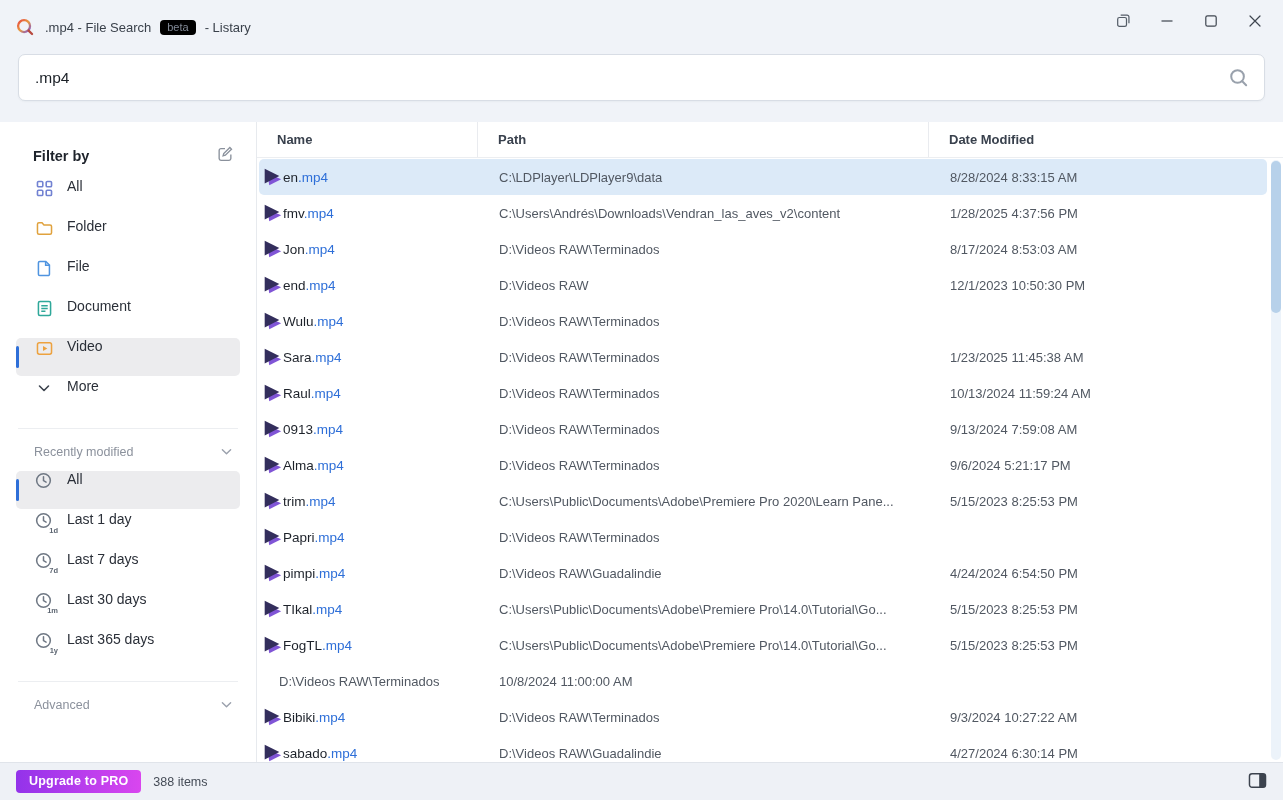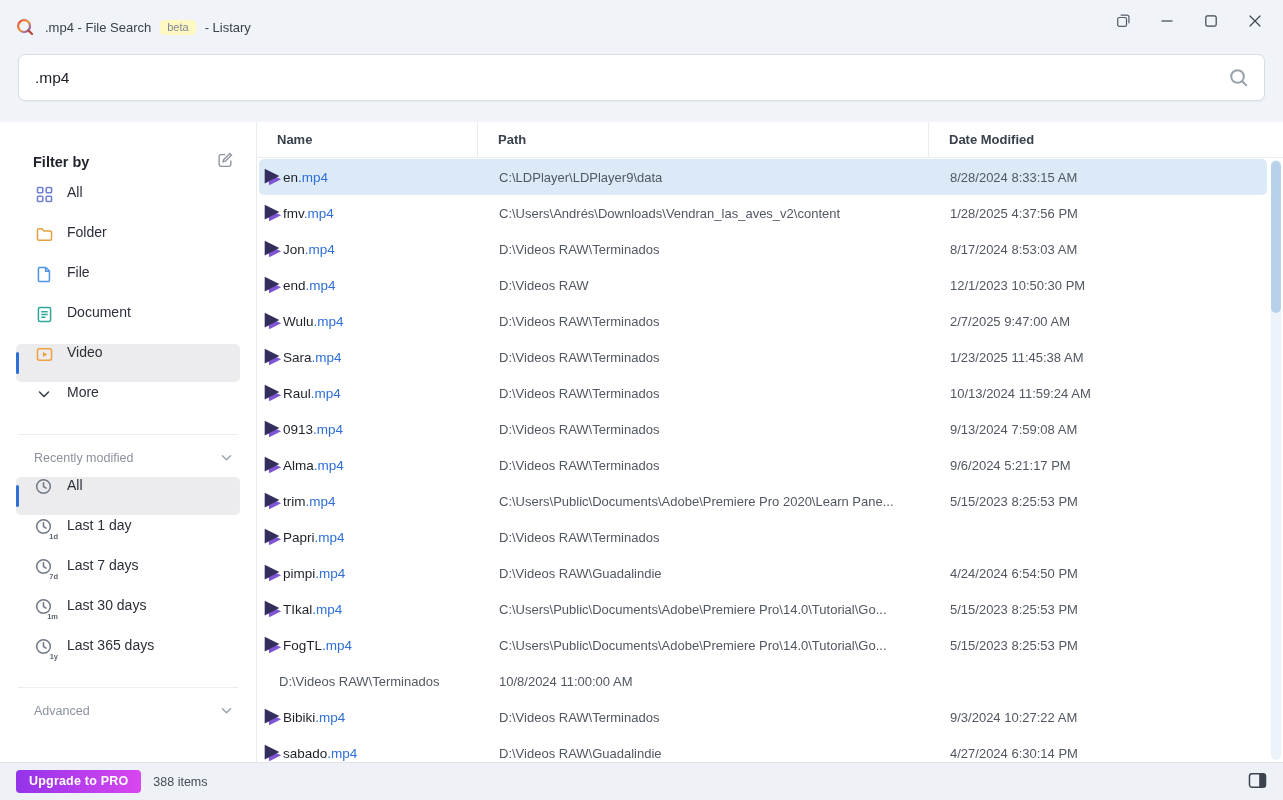--- a/index.html
+++ b/index.html
@@ -9,35 +9,35 @@
     font-family:"Liberation Sans", sans-serif;
     background:#f0f3f8; color:#20252d;
     -webkit-font-smoothing:antialiased;
   }
   .window { width:1283px; height:800px; display:flex; flex-direction:column; }
 
   
   .titlebar { height:38px; flex:0 0 38px; display:flex; align-items:flex-end; justify-content:space-between; padding:0 6px 0 14px; }
   .titlebar-left { display:flex; align-items:center; gap:9px; font-size:13px; color:#3a414b; }
   .app-icon { width:22px; height:22px; display:flex; align-items:center; }
-  .beta-badge { background:#fef9c3; color:#818996; font-size:11px; padding:1px 7px 2px; border-radius:4px; }
+  .beta-badge { background:#000000; color:#818996; font-size:11px; padding:1px 7px 2px; border-radius:4px; }
   .titlebar-controls { display:flex; align-items:center; }
   .win-btn { width:44px; height:32px; display:flex; align-items:center; justify-content:center; background:transparent; border:none; cursor:default; }
 
   
   .search-area { flex:0 0 84px; padding:16px 18px 0; }
   .searchbox { background:#ffffff; border:1px solid #d8dde5; border-radius:7px; height:47px; display:flex; align-items:center; padding:0 14px 0 16px; box-shadow:0 1px 2px rgba(30,40,60,0.04); }
   .search-input { flex:1; border:none; outline:none; background:transparent; font-family:inherit; font-size:15.5px; color:#1b2027; padding:0; }
   .search-glyph { width:24px; height:24px; display:flex; align-items:center; justify-content:center; }
 
   
   .content { flex:1 1 auto; display:flex; background:#ffffff; overflow:hidden; min-height:0; }
 
   
-  .sidebar { width:257px; flex:0 0 257px; border-right:1px solid #e7eaee; background:#fff; overflow:hidden; padding-top:11px; }
+  .sidebar { width:257px; flex:0 0 257px; border-right:1px solid #e7eaee; background:#fff; overflow:hidden; padding-top:5px; }
   .filter-header { display:flex; align-items:center; justify-content:space-between; padding:18px 22px 12px 33px; }
   .filter-title { font-size:14.5px; font-weight:700; color:#1e232b; }
   .icon-btn { background:none; border:none; padding:0; display:flex; align-items:center; color:#8a919c; }
   .side-item { position:relative; height:38px; margin:0 16px 2px 16px; display:flex; align-items:flex-start; gap:13px; padding-left:18px; border-radius:5px; font-size:14px; color:#2a2f38; cursor:default; }
   .side-item .s-icon { width:20px; height:20px; display:flex; align-items:center; justify-content:center; flex:0 0 20px; }
   .side-item.selected { background:#ececee; }
   .side-item.selected::before { content:""; position:absolute; left:0; top:8px; bottom:8px; width:3px; border-radius:2px; background:var(--accent,#2e6fd8); }
   .divider { height:1px; background:#eceef1; margin:12px 18px 2px; }
   .section-header { display:flex; align-items:center; justify-content:space-between; padding:14px 24px 12px 34px; font-size:12.5px; color:#8b919c; }
   .section-header .chev { color:#9aa0ac; display:flex; }
@@ -326,21 +326,20 @@
             <div class="cell name-cell">
               <span class="file-icon">
                 <svg viewBox="0 0 24 24" width="22" height="22">
                   <polygon points="7,8 22,14.5 9,21" fill="#8055d6"></polygon>
                   <polygon points="4,3 20,11 4,19" fill="#332e5c"></polygon>
                 </svg>
               </span>
               <span class="fname"><span class="base">Wulu</span><span class="ext">.mp4</span></span>
             </div>
             <div class="cell path-cell">D:\Videos RAW\Terminados</div>
-            <div class="cell date-cell">2/7/2025 9:47:00 AM</div>
           </div>
           <div class="trow">
             <div class="cell name-cell">
               <span class="file-icon">
                 <svg viewBox="0 0 24 24" width="22" height="22">
                   <polygon points="7,8 22,14.5 9,21" fill="#8055d6"></polygon>
                   <polygon points="4,3 20,11 4,19" fill="#332e5c"></polygon>
                 </svg>
               </span>
               <span class="fname"><span class="base">Sara</span><span class="ext">.mp4</span></span>

